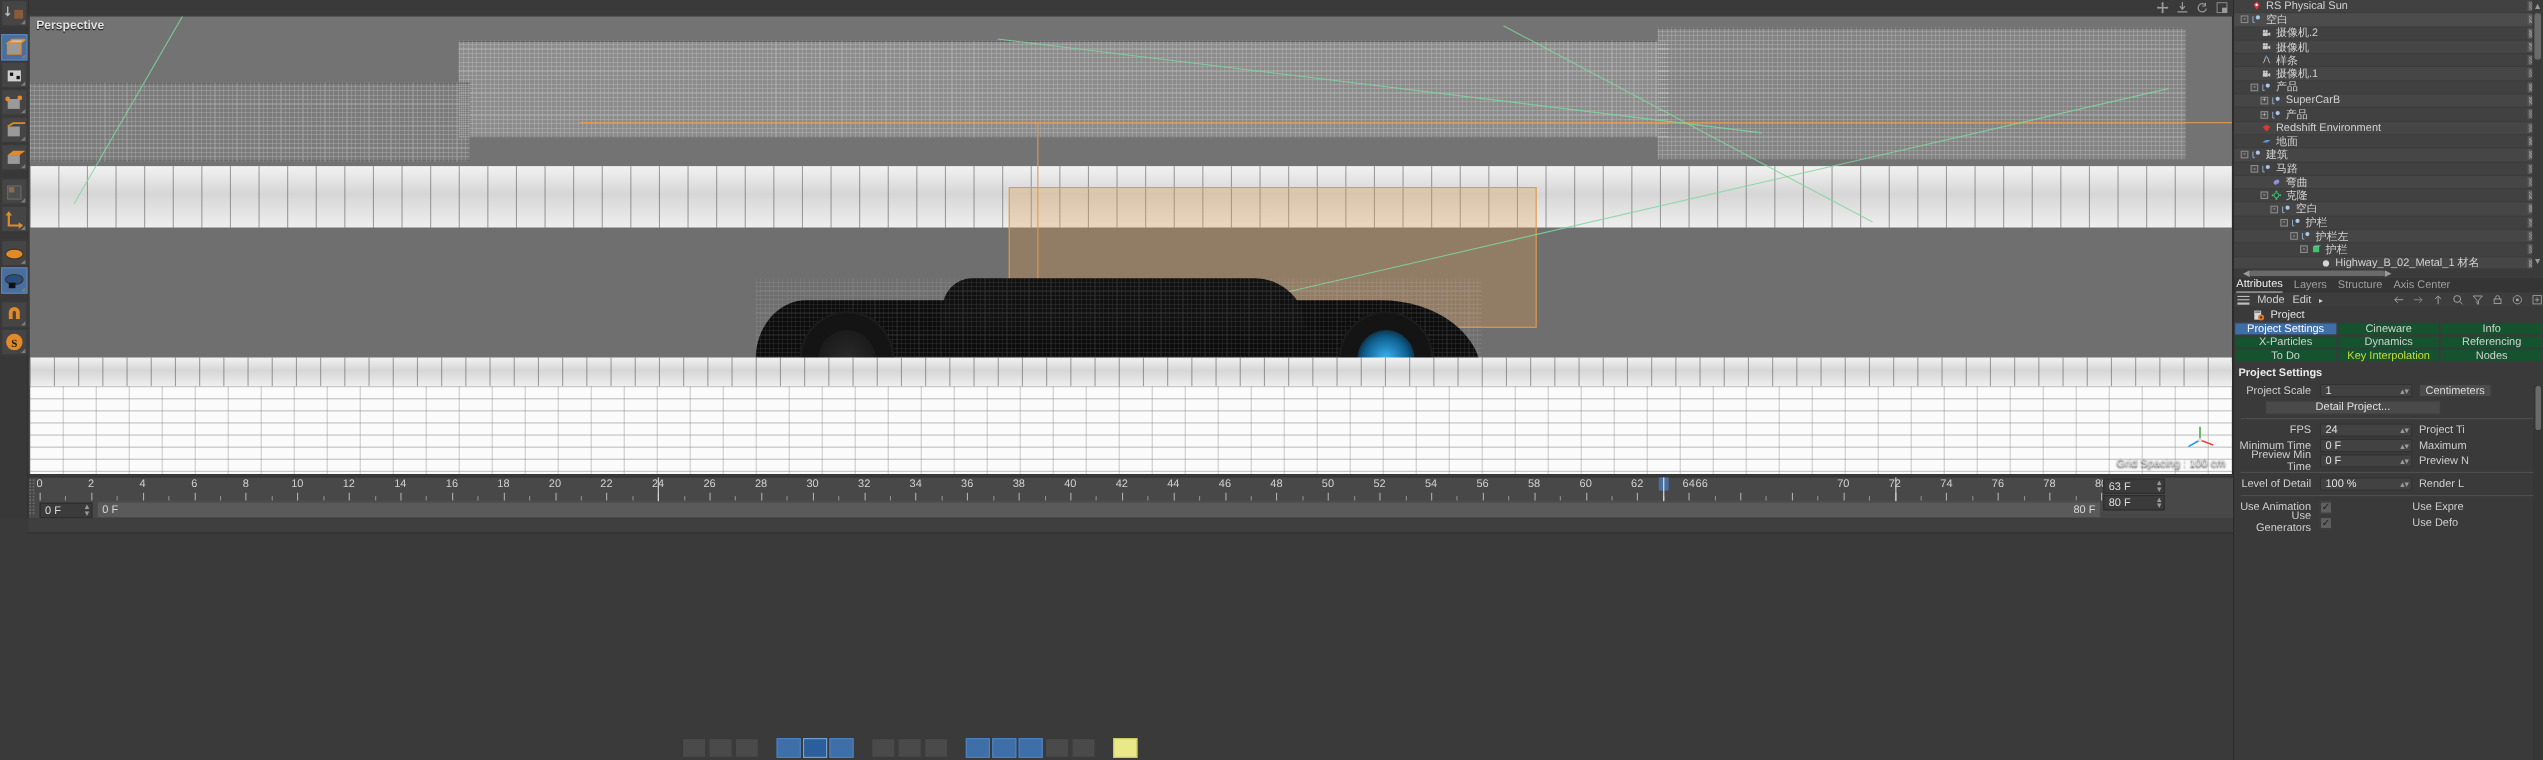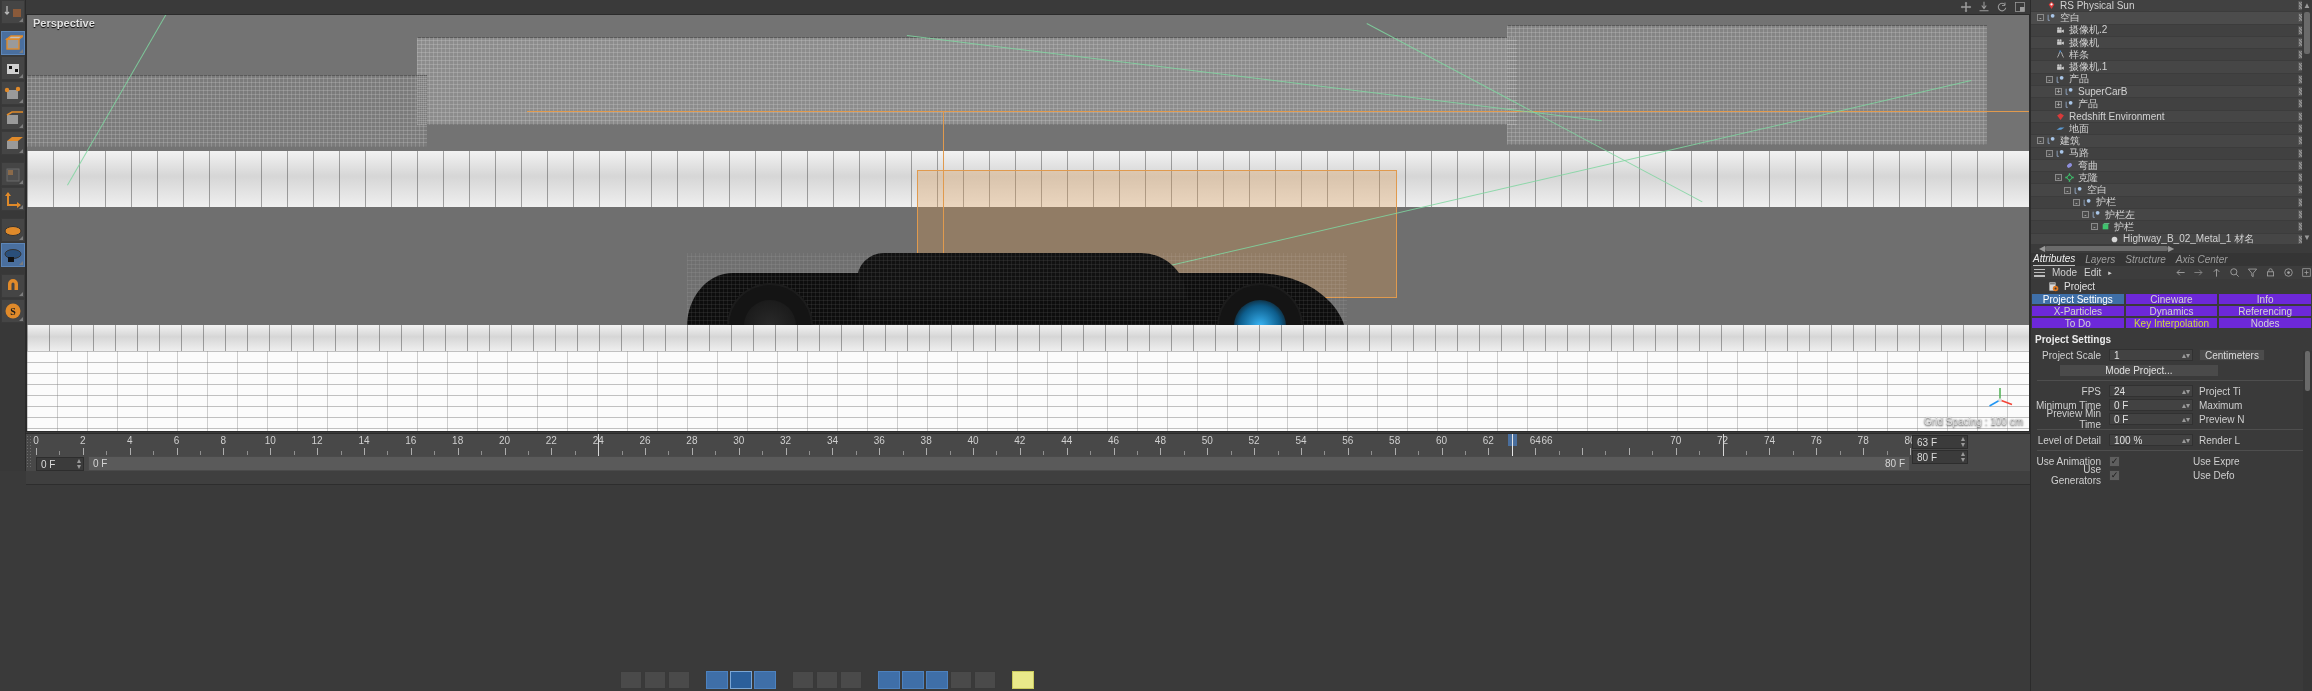--- a/index.html
+++ b/index.html
@@ -178,34 +178,34 @@
   }
   #om-hscroll .bar { height:5px; background:#6a6a6a; width:48%; border-radius:2px; }
   #om-hscroll .ar { color:#9a9a9a; font-size:8px; }
   #om-vscroll { position:absolute; right:0; top:0; width:10px; bottom:0; background:#3b3b3b; }
   #om-vscroll .thumb { position:absolute; top:12px; left:2px; width:6px; height:42px; background:#6a6a6a; border-radius:2px;}
   #om-vscroll .ar { position:absolute; left:1px; color:#9a9a9a; font-size:8px; width:8px; text-align:center; }
 
   
   #am { position:absolute; left:0; top:253px; width:282px; bottom:0; background:#3a3a3a; border-left:1px solid #2b2b2b;}
   #am-tabs { display:flex; height:13px; align-items:flex-end; padding-left:2px; gap:10px; background:#353535; }
-  #am-tabs .t { font-size:10px; color:#9f9f9f; line-height:12px;font-style:italic; }
+  #am-tabs .t { font-size:10px; color:#9f9f9f; line-height:12px; }
   #am-tabs .t.active { color:#f0f0f0; border-bottom:1px solid #c0c0c0; }
   #am-toolbar { height:13px; display:flex; align-items:center; gap:7px; padding-left:3px; background:#3d3d3d; }
   #am-toolbar .mini-burger { width:11px; height:8px; display:flex; flex-direction:column; justify-content:space-between; }
   #am-toolbar .mini-burger i { height:1.5px; background:#bdbdbd; display:block;}
   #am-toolbar .tl { font-size:10px; color:#d0d0d0; }
   #am-toolbar .ic { width:11px; height:11px; opacity:.8; }
   #am-obj { height:14px; display:flex; align-items:center; gap:5px; padding-left:17px; background:#3a3a3a; }
   #am-obj .oicon { width:11px; height:11px; }
   #am-obj .otxt { font-size:10px; color:#e0e0e0;}
   #am-sections { display:grid; grid-template-columns:1fr 1fr 1fr; }
   #am-sections .s {
     height:12px; line-height:12px; text-align:center; font-size:10px; color:#d2d2d2;
-    background:#6d28d9; border:1px solid #3a3a3a;
+    background:#14532d; border:1px solid #3a3a3a;
   }
   #am-sections .s.active { background:#3f6fa8; color:#fff; }
   #am-sections .s.hl { color:#cddc39; }
   #am-body { padding:3px 0 0 0; }
   .grp-title { font-size:10px; font-weight:bold; color:#eaeaea; padding:2px 0 3px 4px; }
   .row { display:flex; align-items:center; height:14px; padding-left:4px; }
   .row .lab { width:74px; font-size:10px; color:#cfcfcf; text-align:right; padding-right:8px; }
   .row .fld {
     width:84px; height:12px; background:#424242; border:1px solid #313131; color:#e0e0e0;
     font-size:10px; display:flex; align-items:center; padding:0 2px 0 4px;
@@ -1118,21 +1118,21 @@
 
         <div class="row">
           <span class="lab">Project Scale</span>
           <span class="fld">
             <span>1</span>
             <span class="sp">▴▾</span>
           </span>
           <span class="unit">Centimeters</span>
         </div>
 
-        <div class="btn-wide">Mode Project...</div>
+        <div class="btn-wide">Detail Project...</div>
         <div class="sep"></div>
 
         <div class="row">
           <span class="lab">FPS</span>
           <span class="fld">
             <span>24</span>
             <span class="sp">▴▾</span>
           </span>
           <span class="lab2">Project Ti</span>
         </div>

